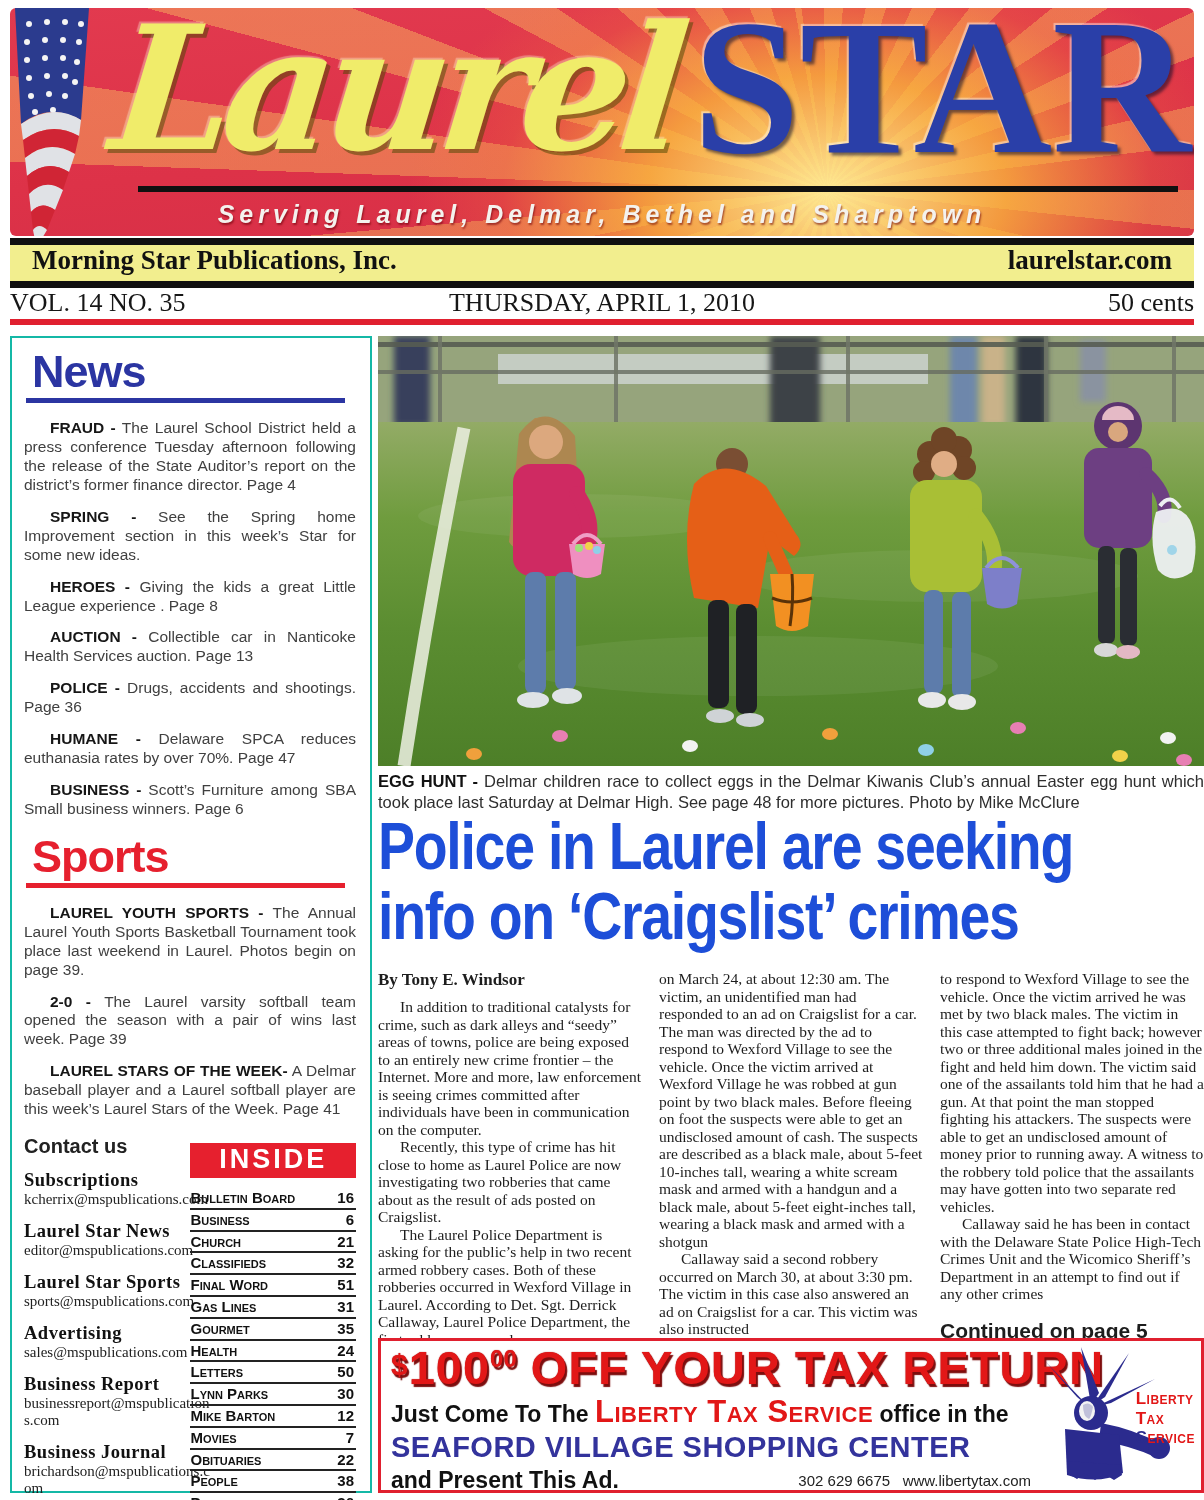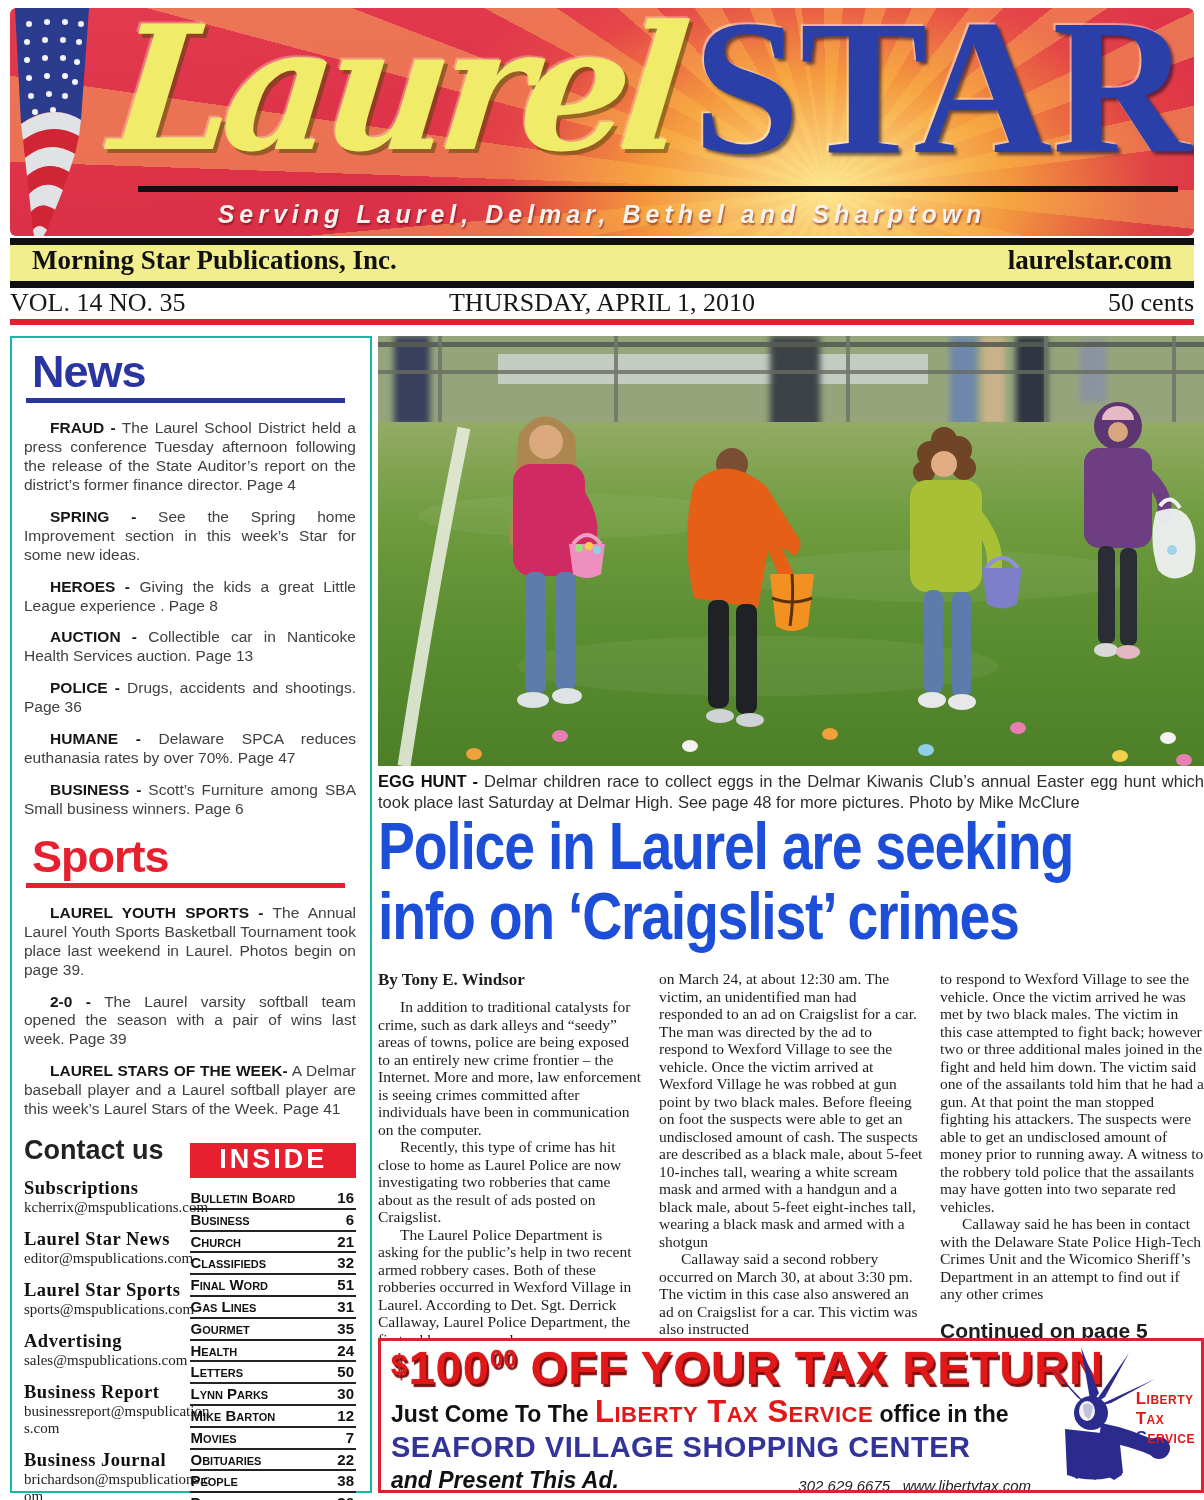--- a/index.html
+++ b/index.html
@@ -41,21 +41,21 @@
   .sec-head.news{color:#2b35a2;}
   .sec-head.sports{color:#e6202e;margin-top:14px;}
   .sec-rule{height:5px;margin:3px 2px 16px 2px;width:96%;}
   .sec-rule.news{background:#2b35a2;}
   .sec-rule.sports{background:#e6202e;}
   .sb-item{font-size:15.5px;color:#404040;line-height:1.22;text-align:justify;margin:0 0 13px 0;text-indent:26px;}
   .sb-item b{color:#161616;}
 
   .contact-flex{display:flex;margin-top:16px;}
   .contact-col{width:188px;}
-  .contact-head{font-weight:bold;font-size:27px;color:#222;margin:0 0 12px 0;}
+  .contact-head{font-weight:bold;font-size:20px;color:#222;margin:0 0 12px 0;}
   .contact-label{font-family:"Liberation Serif",serif;font-weight:bold;font-size:18.5px;color:#111;letter-spacing:.5px;}
   .contact-email{font-family:"Liberation Serif",serif;font-size:15px;color:#222;margin:0 0 13px 0;word-break:break-all;}
   .inside-col{width:166px;margin-left:-21px;}
   .inside-head{background:#e6202e;color:#fff;text-align:center;font-weight:bold;font-size:27px;
       letter-spacing:3px;padding:1px 12px 3px;margin:8px 0 10px;}
   .inside-row{display:flex;justify-content:space-between;align-items:baseline;border-bottom:2px solid #232323;
       font-weight:bold;font-size:15px;line-height:1.12;padding:2px 2px 1px 0;
       font-variant-caps:small-caps;color:#111;}
   .inside-row .pg{font-variant-caps:normal;}
 
@@ -82,21 +82,21 @@
   
   .ad{position:absolute;left:378px;top:1338px;width:826px;height:155px;box-sizing:border-box;
       border:3px solid #e0202f;background:#fff;padding:2px 10px 0 10px;overflow:hidden;}
   .ad-line1{font-weight:900;font-size:47px;line-height:1.05;color:#e21717;letter-spacing:1px;white-space:nowrap;
       text-shadow:2px 3px 1px #7d0e0e, 0 0 1px #a01515;}
   .ad-line1 .dollar{font-size:30px;vertical-align:9px;}
   .ad-line1 .cents{font-size:24px;vertical-align:17px;letter-spacing:0;}
   .ad-line2{font-weight:bold;font-size:23px;color:#111;margin-top:2px;white-space:nowrap;}
   .ad-brand{color:#e21717;font-variant-caps:small-caps;font-size:31px;letter-spacing:.5px;}
   .ad-line3{font-weight:bold;font-size:29px;color:#33339c;letter-spacing:.5px;margin-top:1px;white-space:nowrap;}
-  .ad-line4{display:flex;align-items:flex-end;font-weight:bold;font-size:23px;color:#111;margin-top:3px;font-style:italic;}
+  .ad-line4{display:flex;align-items:center;font-weight:bold;font-size:23px;color:#111;margin-top:3px;}
   .ad-contact{margin-left:auto;margin-right:160px;font-weight:normal;font-size:15px;color:#222;}
   .ad-logo{position:absolute;right:4px;top:4px;width:160px;height:140px;}
   .logo-text{position:absolute;right:2px;top:44px;text-align:left;font-weight:bold;font-size:17px;line-height:1.15;
       color:#e21717;font-variant-caps:small-caps;letter-spacing:.5px;}
   .logo-text .svc::first-letter{color:#2b2b8e;}
 </style>
 </head>
 <body>
 
 <div class="page">

